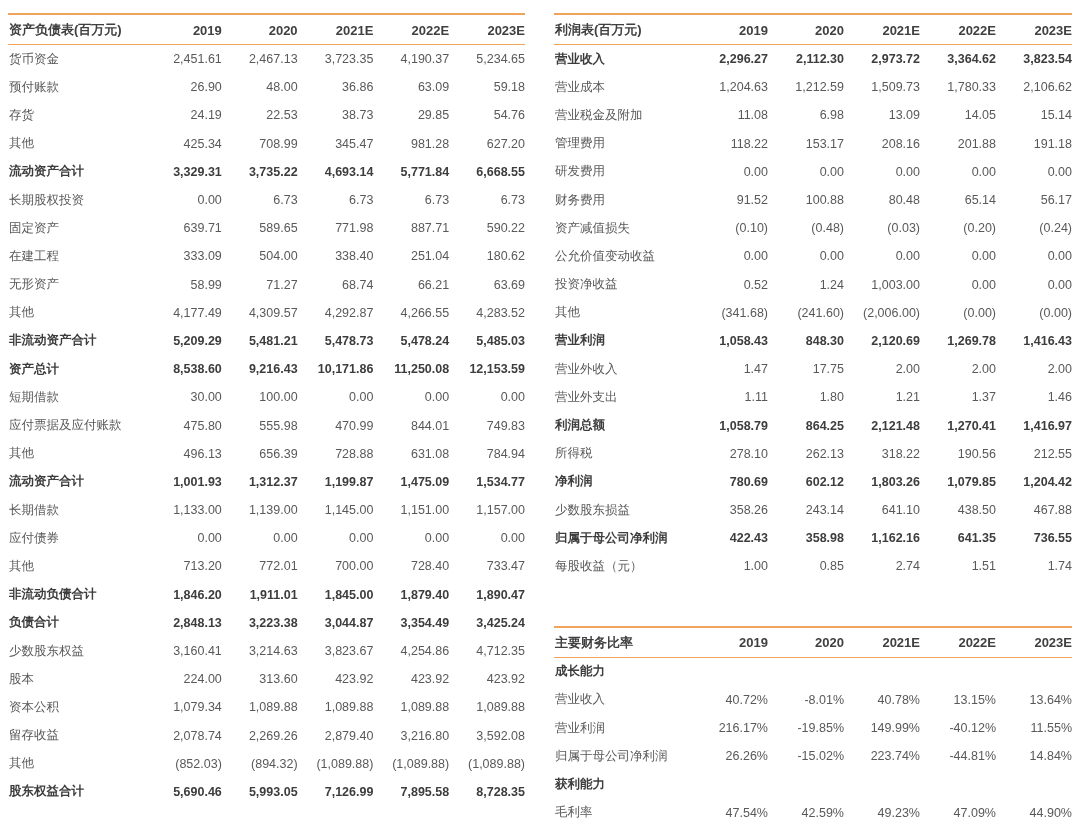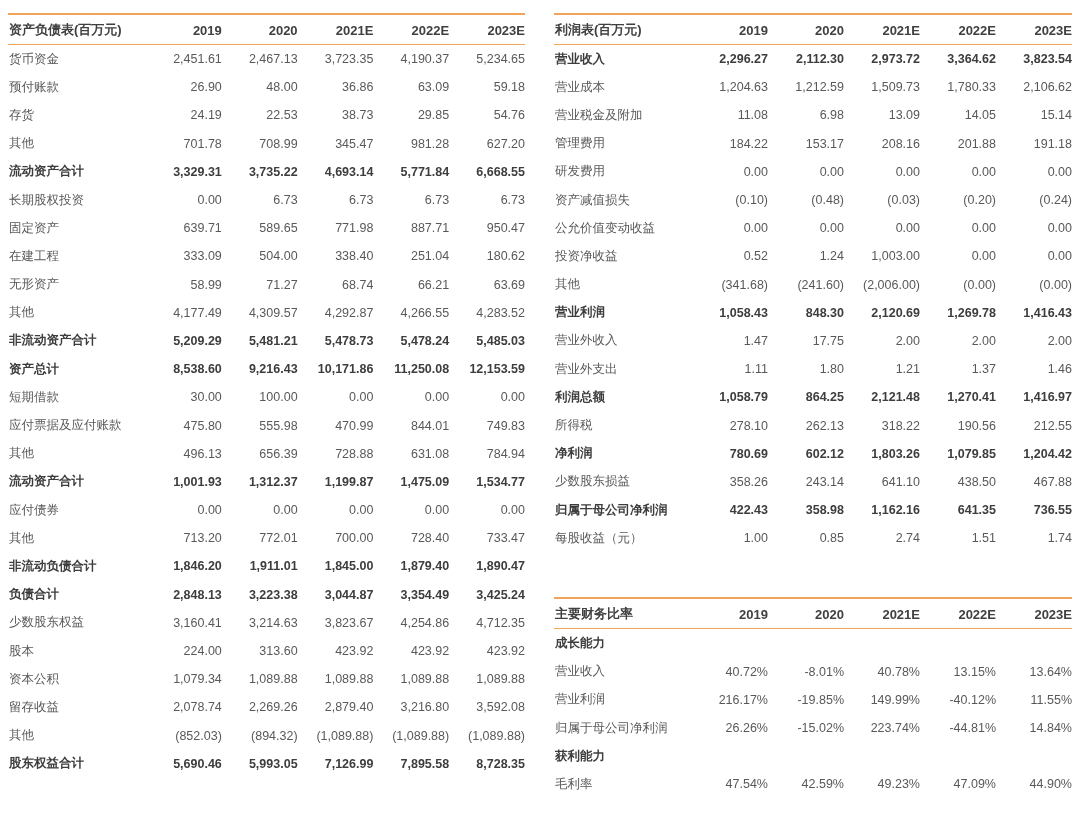--- a/index.html
+++ b/index.html
@@ -103,21 +103,21 @@
           <tr>
             <td class="label">存货</td>
             <td>24.19</td>
             <td>22.53</td>
             <td>38.73</td>
             <td>29.85</td>
             <td>54.76</td>
           </tr>
           <tr>
             <td class="label">其他</td>
-            <td>701.78</td>
+            <td>425.34</td>
             <td>708.99</td>
             <td>345.47</td>
             <td>981.28</td>
             <td>627.20</td>
           </tr>
           <tr class="bold">
             <td class="label">流动资产合计</td>
             <td>3,329.31</td>
             <td>3,735.22</td>
             <td>4,693.14</td>
@@ -131,21 +131,21 @@
             <td>6.73</td>
             <td>6.73</td>
             <td>6.73</td>
           </tr>
           <tr>
             <td class="label">固定资产</td>
             <td>639.71</td>
             <td>589.65</td>
             <td>771.98</td>
             <td>887.71</td>
-            <td>950.47</td>
+            <td>590.22</td>
           </tr>
           <tr>
             <td class="label">在建工程</td>
             <td>333.09</td>
             <td>504.00</td>
             <td>338.40</td>
             <td>251.04</td>
             <td>180.62</td>
           </tr>
           <tr>
@@ -204,20 +204,28 @@
             <td>631.08</td>
             <td>784.94</td>
           </tr>
           <tr class="bold">
             <td class="label">流动资产合计</td>
             <td>1,001.93</td>
             <td>1,312.37</td>
             <td>1,199.87</td>
             <td>1,475.09</td>
             <td>1,534.77</td>
+          </tr>
+          <tr>
+            <td class="label">长期借款</td>
+            <td>1,133.00</td>
+            <td>1,139.00</td>
+            <td>1,145.00</td>
+            <td>1,151.00</td>
+            <td>1,157.00</td>
           </tr>
           <tr>
             <td class="label">应付债券</td>
             <td>0.00</td>
             <td>0.00</td>
             <td>0.00</td>
             <td>0.00</td>
             <td>0.00</td>
           </tr>
           <tr>
@@ -336,33 +344,41 @@
             <tr>
               <td class="label">营业税金及附加</td>
               <td>11.08</td>
               <td>6.98</td>
               <td>13.09</td>
               <td>14.05</td>
               <td>15.14</td>
             </tr>
             <tr>
               <td class="label">管理费用</td>
-              <td>184.22</td>
+              <td>118.22</td>
               <td>153.17</td>
               <td>208.16</td>
               <td>201.88</td>
               <td>191.18</td>
             </tr>
             <tr>
               <td class="label">研发费用</td>
               <td>0.00</td>
               <td>0.00</td>
               <td>0.00</td>
               <td>0.00</td>
               <td>0.00</td>
+            </tr>
+            <tr>
+              <td class="label">财务费用</td>
+              <td>91.52</td>
+              <td>100.88</td>
+              <td>80.48</td>
+              <td>65.14</td>
+              <td>56.17</td>
             </tr>
             <tr>
               <td class="label">资产减值损失</td>
               <td>(0.10)</td>
               <td>(0.48)</td>
               <td>(0.03)</td>
               <td>(0.20)</td>
               <td>(0.24)</td>
             </tr>
             <tr>

